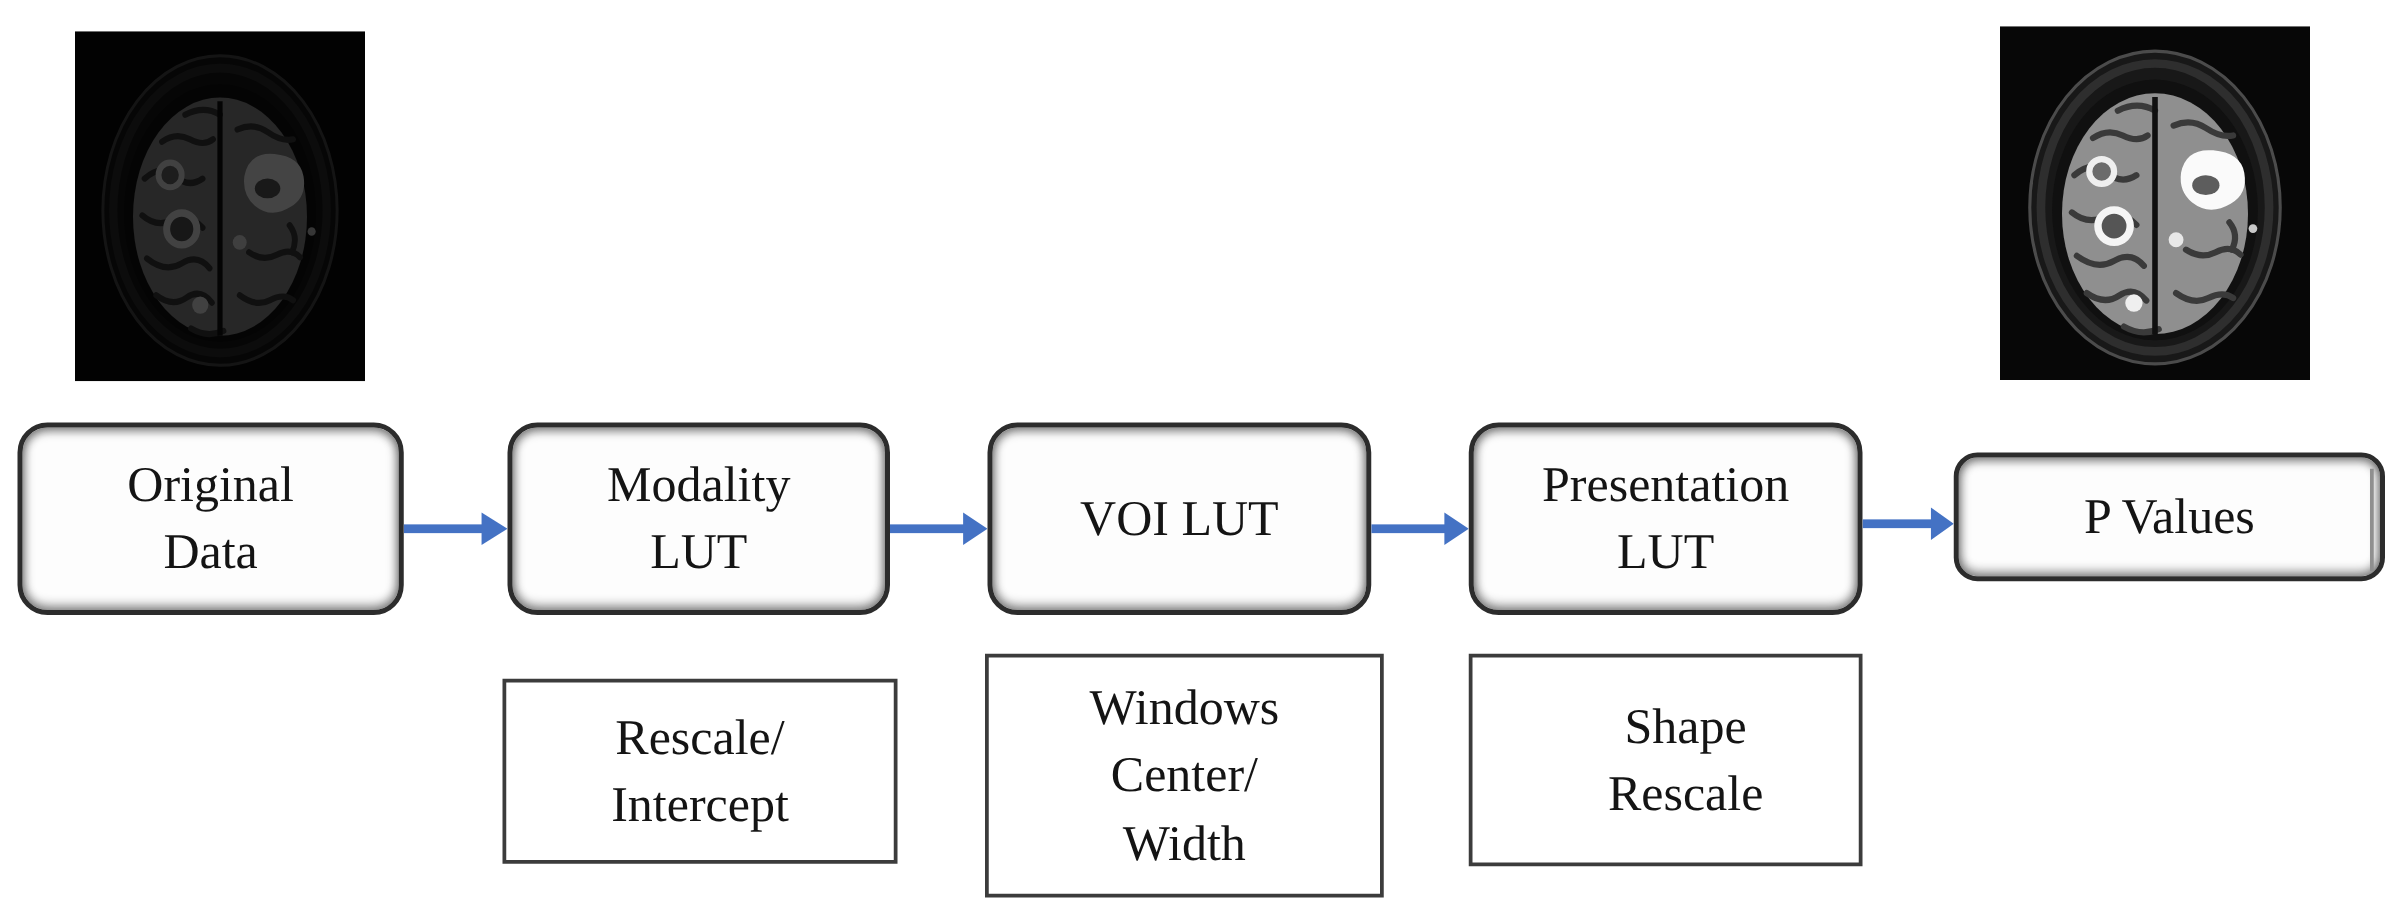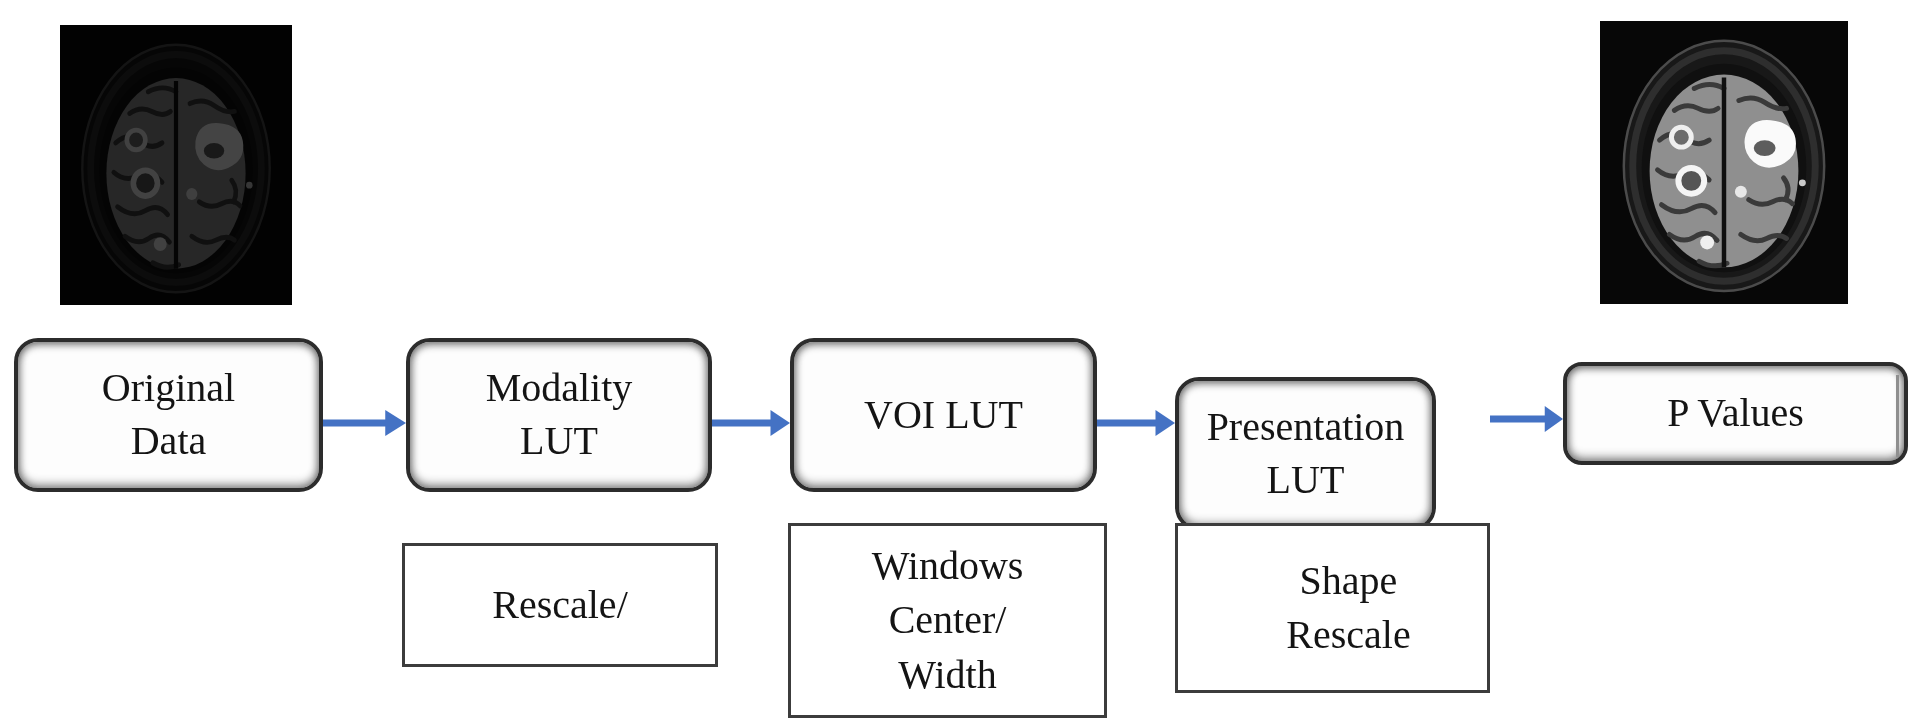--- a/index.html
+++ b/index.html
@@ -111,21 +111,21 @@
 
   <div class="node" style="left:406px;top:338px;width:306px;height:154px;">
     <span class="ln">Modality</span>
     <span class="ln">LUT</span>
   </div>
 
   <div class="node" style="left:790px;top:338px;width:307px;height:154px;">
     <span class="ln">VOI LUT</span>
   </div>
 
-  <div class="node" style="left:1175px;top:338px;width:261px;height:154px;margin-top:39px;">
+  <div class="node" style="left:1175px;top:338px;width:315px;height:154px;">
     <span class="ln">Presentation</span>
     <span class="ln">LUT</span>
   </div>
 
   <div class="node small" style="left:1563px;top:362px;width:345px;height:103px;">
     <span class="ln">P Values</span>
   </div>
 
   <div class="arrow" style="left:323px;top:406px;width:83px;">
     <svg viewBox="0 0 100 34" preserveAspectRatio="none">
@@ -148,22 +148,23 @@
     </svg>
   </div>
 
   <div class="arrow" style="left:1490px;top:402px;width:73px;">
     <svg viewBox="0 0 100 34" preserveAspectRatio="none">
       <rect x="0" y="13.5" width="79" height="7" fill="#4472C4"></rect>
       <polygon points="75,4 100,17 75,30" fill="#4472C4"></polygon>
     </svg>
   </div>
 
-  <div class="subbox" style="left:402px;top:543px;width:316px;height:124px;text-align:right;">
+  <div class="subbox" style="left:402px;top:543px;width:316px;height:148px;text-align:right;">
     <span class="ln">Rescale/</span>
+    <span class="ln">Intercept</span>
   </div>
 
   <div class="subbox" style="left:788px;top:523px;width:319px;height:195px;">
     <span class="ln">Windows</span>
     <span class="ln">Center/</span>
     <span class="ln">Width</span>
   </div>
 
   <div class="subbox" style="left:1175px;top:523px;width:315px;height:170px;padding-left:32px;">
     <span class="ln">Shape</span>

